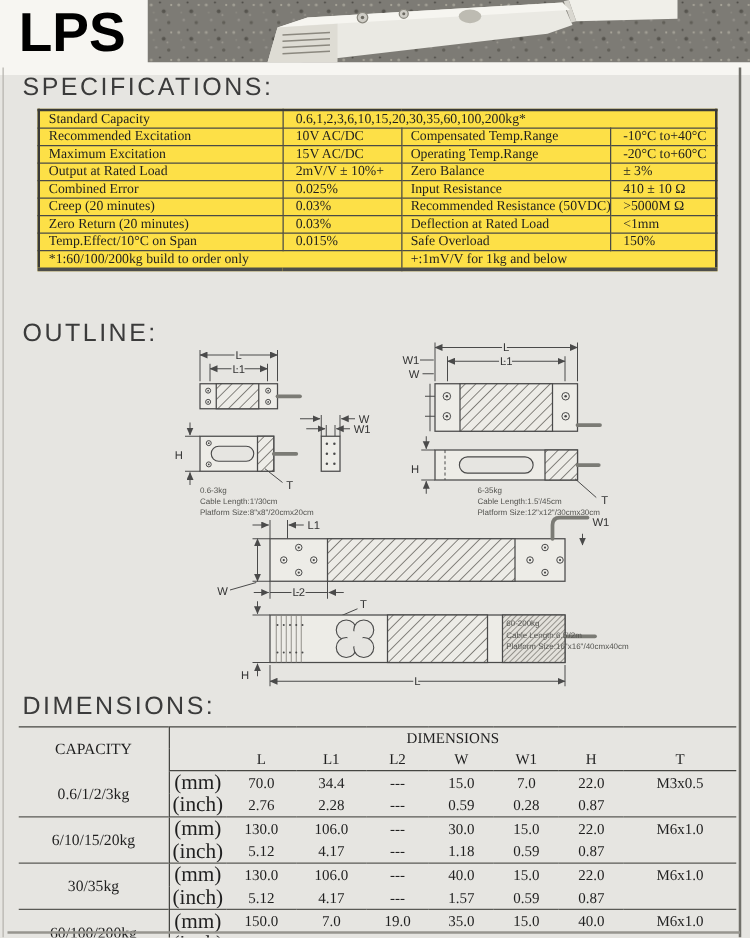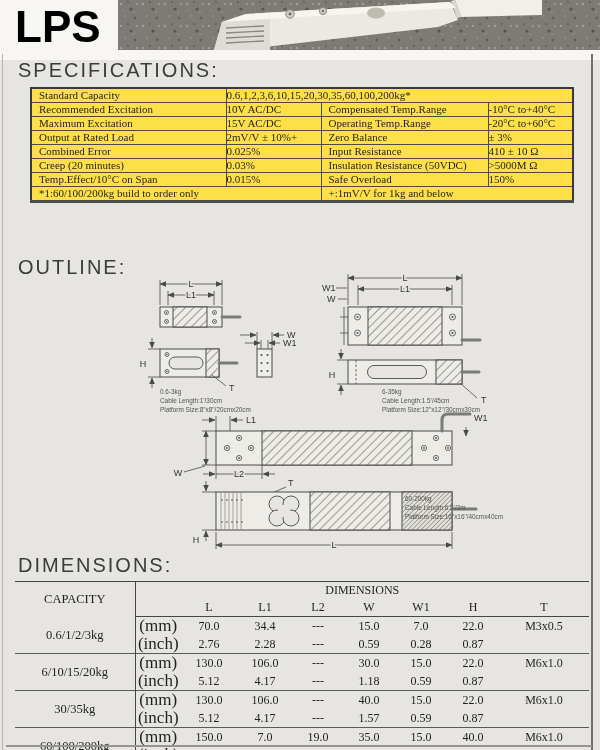--- a/index.html
+++ b/index.html
@@ -17,21 +17,21 @@
   #t-outline{left:18px;top:256px;}
   #t-dims{left:18px;top:554px;}
 
   
   table{border-collapse:collapse;table-layout:fixed;}
   .spec{position:absolute;left:30px;top:87px;width:542px;background:#fde047;
         border:2px solid #3a3a38;border-bottom:3px solid #4e4e4a;
         font-family:"Liberation Serif",serif;font-size:11px;}
   .spec td{border:1px solid #4a4a46;height:13px;line-height:13px;
            padding:0 2px 0 7px;white-space:nowrap;overflow:hidden;}
-  .spec td.val{padding-left:0;}
+  .spec td.val{padding-left:10px;}
 
   
   .outline-svg{position:absolute;left:0;top:272px;}
   .dln{stroke:#4a4a4a;stroke-width:.8;fill:none;}
   .dsh{stroke:#4a4a4a;stroke-width:.8;fill:none;stroke-dasharray:2.5,2;}
   .pt{fill:#edece7;stroke:#4a4a4a;stroke-width:1;}
   .ht{fill:url(#hp);stroke:#4a4a4a;stroke-width:1;}
   .hd{fill:url(#hd);stroke:#4a4a4a;stroke-width:1;}
   .cut{fill:#e6e5e1;stroke:#4a4a4a;stroke-width:.9;}
   .scr{fill:#edece7;stroke:#4a4a4a;stroke-width:.8;}
@@ -138,22 +138,28 @@
   </tr>
   <tr>
     <td>Combined Error</td>
     <td class="val">0.025%</td>
     <td>Input Resistance</td>
     <td class="val">410 ± 10 Ω</td>
   </tr>
   <tr>
     <td>Creep (20 minutes)</td>
     <td class="val">0.03%</td>
-    <td>Insulation Resistance (50VDC)</td>
+    <td>Recommended Resistance (50VDC)</td>
     <td class="val">&gt;5000M Ω</td>
+  </tr>
+  <tr>
+    <td>Zero Return (20 minutes)</td>
+    <td class="val">0.03%</td>
+    <td>Deflection at Rated Load</td>
+    <td class="val">&lt;1mm</td>
   </tr>
   <tr>
     <td>Temp.Effect/10°C on Span</td>
     <td class="val">0.015%</td>
     <td>Safe Overload</td>
     <td class="val">150%</td>
   </tr>
   <tr>
     <td colspan="2">*1:60/100/200kg build to order only</td>
     <td colspan="2">+:1mV/V for 1kg and below</td>

